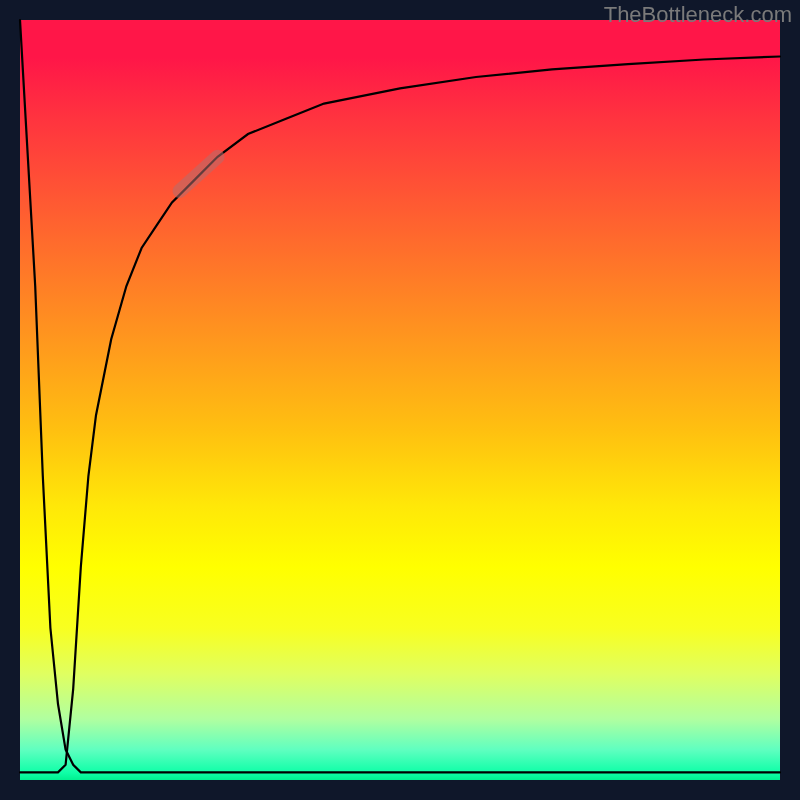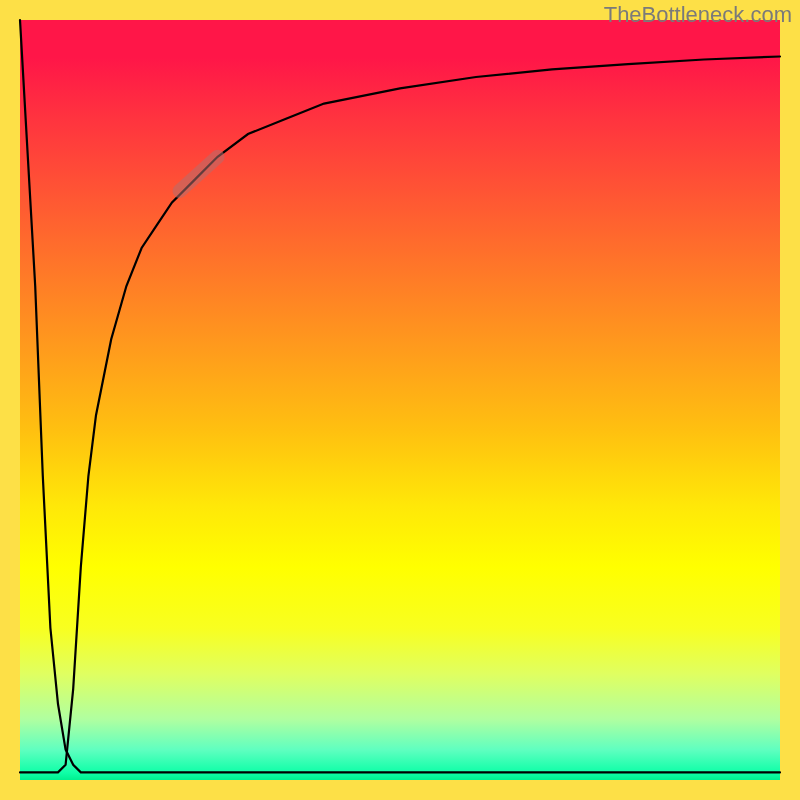--- a/index.html
+++ b/index.html
@@ -7,21 +7,21 @@
     padding: 0;
     width: 800px;
     height: 800px;
     background: #ffffff;
     font-family: Arial, Helvetica, sans-serif;
   }
   .chart-container {
     position: relative;
     width: 800px;
     height: 800px;
-    background: #fde047;
+    background: #0f172a;
   }
   .plot-area {
     position: absolute;
     left: 20px;
     top: 20px;
     width: 760px;
     height: 760px;
     background: linear-gradient(to bottom,
       #ff1648 0%,
       #ff1648 5%,

